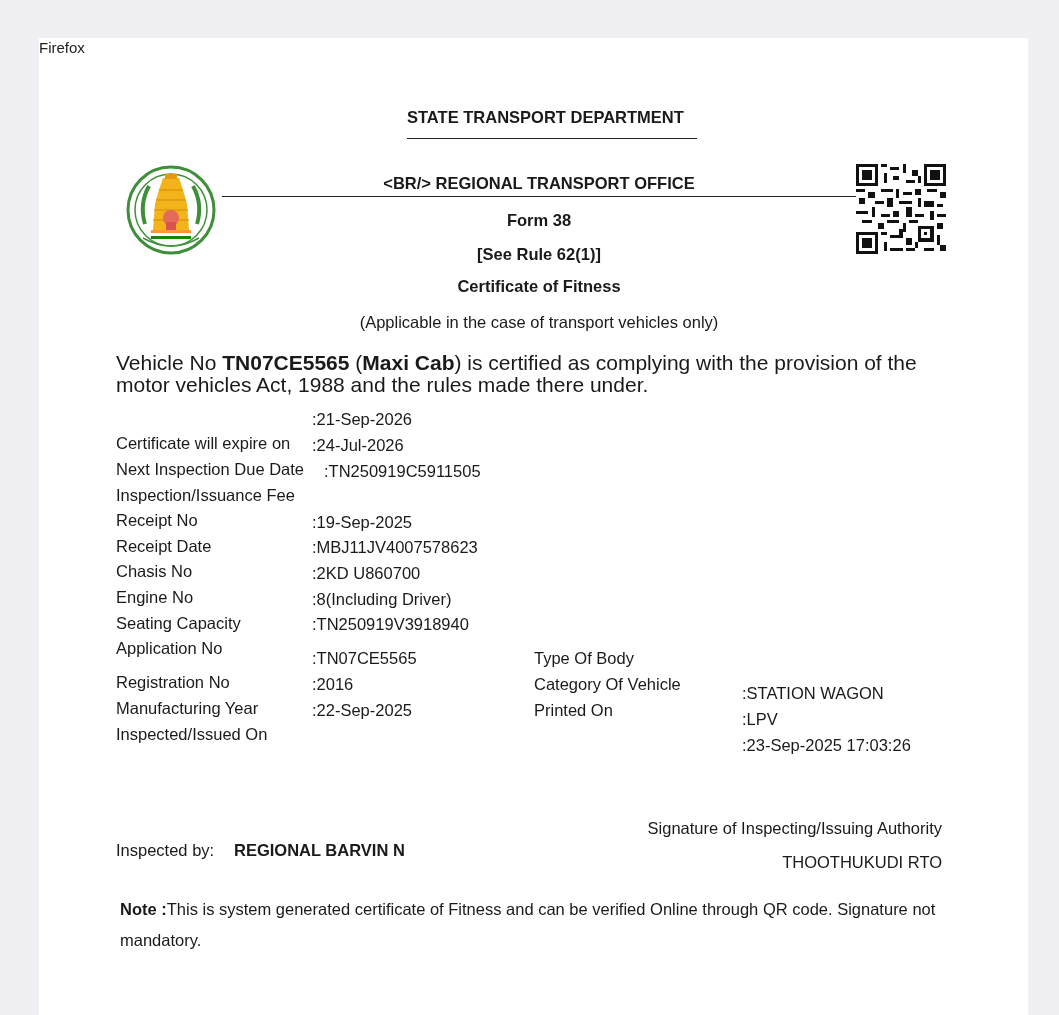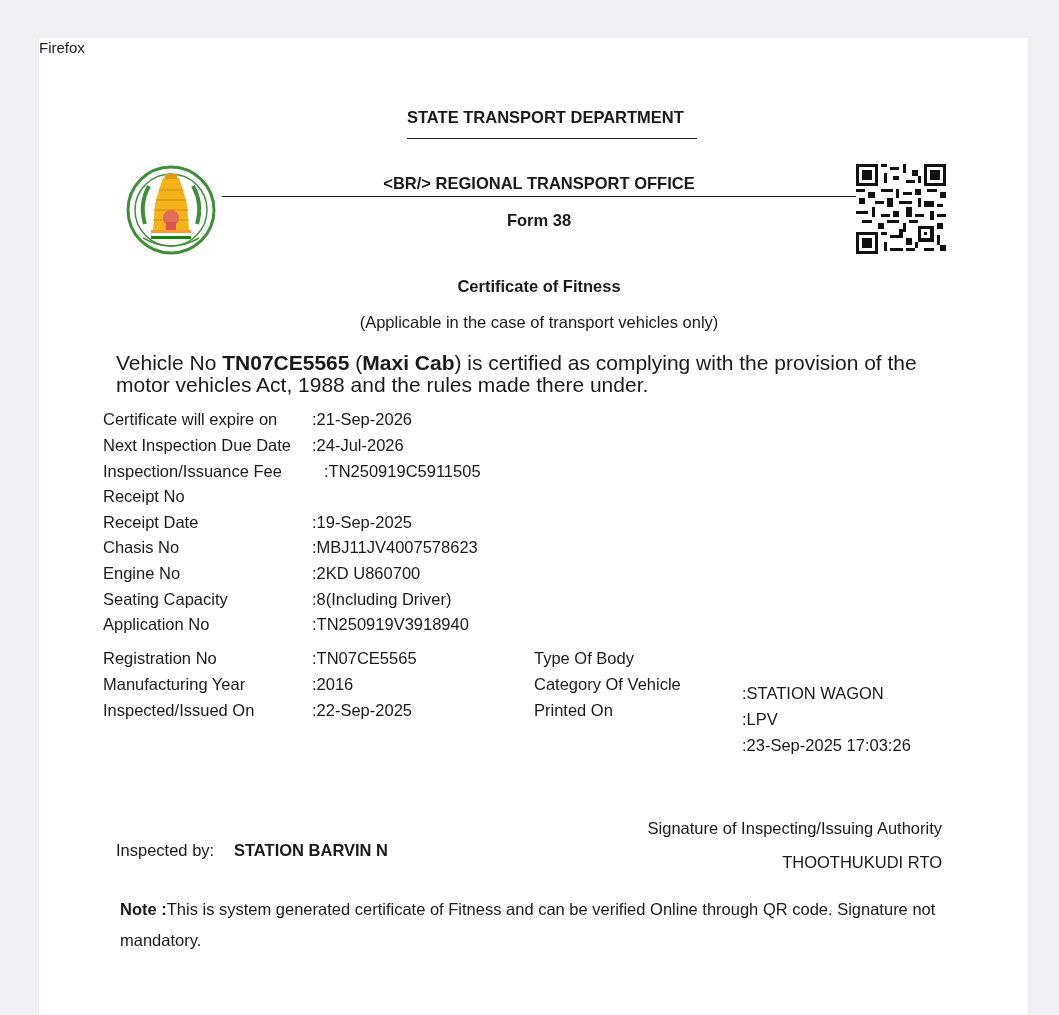--- a/index.html
+++ b/index.html
@@ -37,21 +37,21 @@
   .rule { left: 300px; top: 207px; width: 400px; font-size: 16.5px; font-weight: bold; text-align: center; }
   .cert-title { left: 300px; top: 239px; width: 400px; font-size: 16.5px; font-weight: bold; text-align: center; }
   .applicable { left: 200px; top: 275px; width: 600px; font-size: 16.5px; font-weight: normal; text-align: center; }
 
   .emblem { left: 86px; top: 126px; width: 92px; height: 92px; }
   .qr { left: 817px; top: 126px; width: 90px; height: 90px; }
 
   .para { left: 77px; top: 314px; width: 830px; font-size: 21px; line-height: 22px; }
 
   .kv { font-size: 16.5px; }
-  .kv .k { position: absolute; left: 64px; white-space: nowrap; }
+  .kv .k { position: absolute; left: 77px; white-space: nowrap; margin-top: 24px; }
   .kv .v { position: absolute; left: 285px; white-space: nowrap; }
   .kv .v.alt { left: 273px; }
   .kv .k2 { position: absolute; left: 495px; white-space: nowrap; }
   .kv .v2 { position: absolute; left: 703px; white-space: nowrap; margin-top: 35px; }
 
   .sig-title { right: 86px; top: 781px; font-size: 16.5px; text-align: right; white-space: nowrap; }
   .rto { right: 86px; top: 815px; font-size: 16.5px; text-align: right; white-space: nowrap; }
   .inspected-label { left: 77px; top: 803px; font-size: 16.5px; }
   .inspected-name { left: 195px; top: 803px; font-size: 16.5px; font-weight: bold; }
 
@@ -155,20 +155,21 @@
           <rect x="16" y="27" width="3" height="1"></rect>
         <rect x="26" y="23" width="1" height="3"></rect>
           <rect x="27" y="26" width="2" height="2"></rect>
           <rect x="22" y="27" width="3" height="1"></rect>
           <rect x="19" y="25" width="1" height="2"></rect>
       </g>
     </svg>
   </div>
 
   <div class="abs form-no">Form 38</div>
+  <div class="abs rule">[See Rule 62(1)]</div>
   <div class="abs cert-title">Certificate of Fitness</div>
   <div class="abs applicable">(Applicable in the case of transport vehicles only)</div>
 
   <div class="abs para">
     <span>Vehicle No </span><span class="bold">TN07CE5565</span><span> (</span><span class="bold">Maxi Cab</span><span>) is certified as complying with the provision of the motor vehicles Act, 1988 and the rules made there under.</span>
   </div>
 
   <div class="kv">
     <div class="abs" style="top:372px;left:0;right:0;">
       <span class="k">Certificate will expire on</span>
@@ -225,19 +226,19 @@
       <span class="k">Inspected/Issued On</span>
       <span class="v alt">:22-Sep-2025</span>
       <span class="k2">Printed On</span>
       <span class="v2">:23-Sep-2025 17:03:26</span>
     </div>
   </div>
 
   <div class="abs sig-title">Signature of Inspecting/Issuing Authority</div>
   <div class="abs rto">THOOTHUKUDI RTO</div>
   <div class="abs inspected-label">Inspected by:</div>
-  <div class="abs inspected-name">STATION BARVIN N</div>
+  <div class="abs inspected-name">REGIONAL BARVIN N</div>
 
   <div class="abs note">
     <span class="bold">Note :</span><span>This is system generated certificate of Fitness and can be verified Online through QR code. Signature not mandatory.</span>
   </div>
 
 </div>
 
 </body></html>

